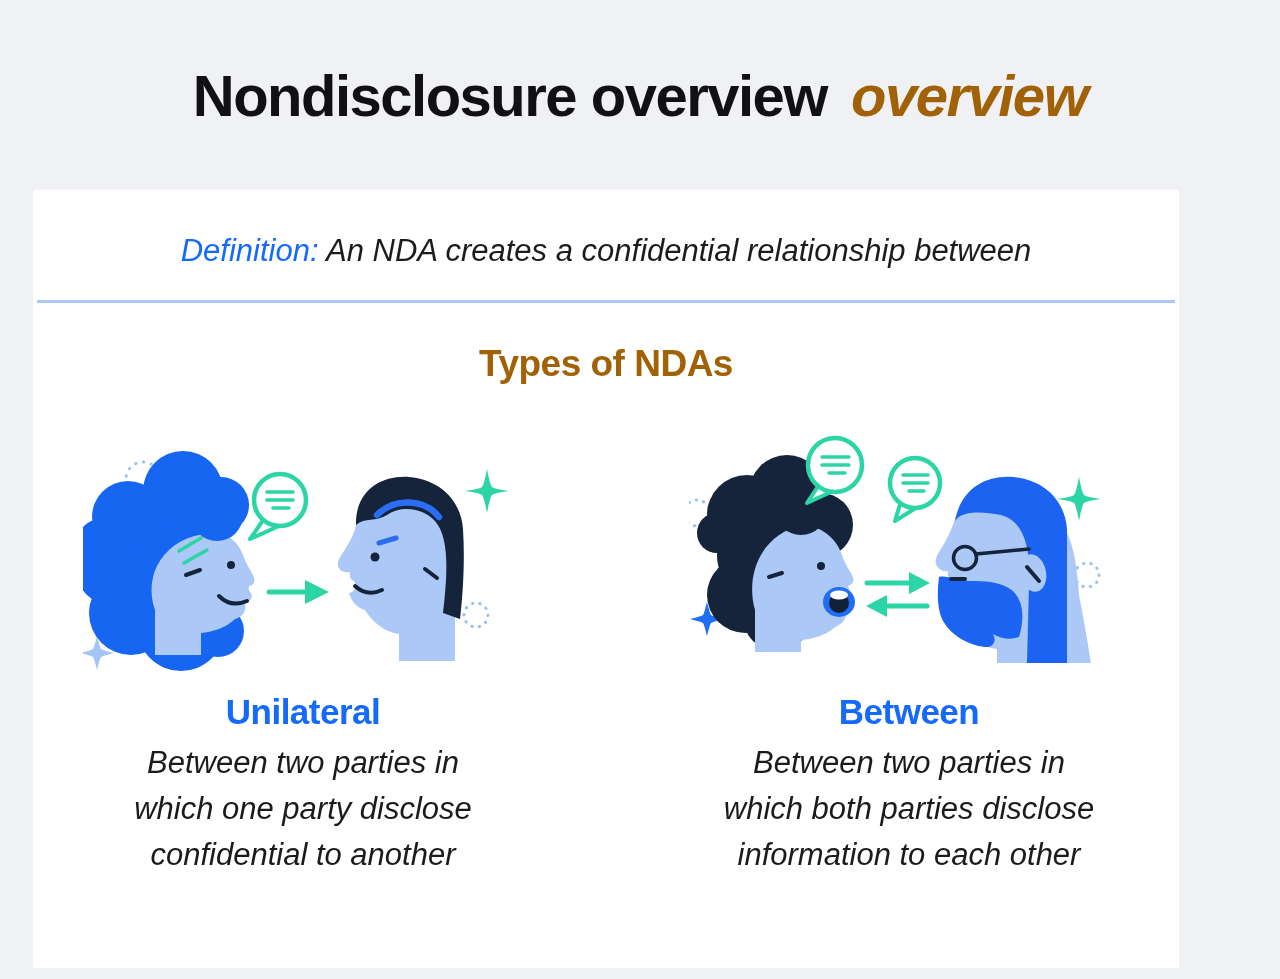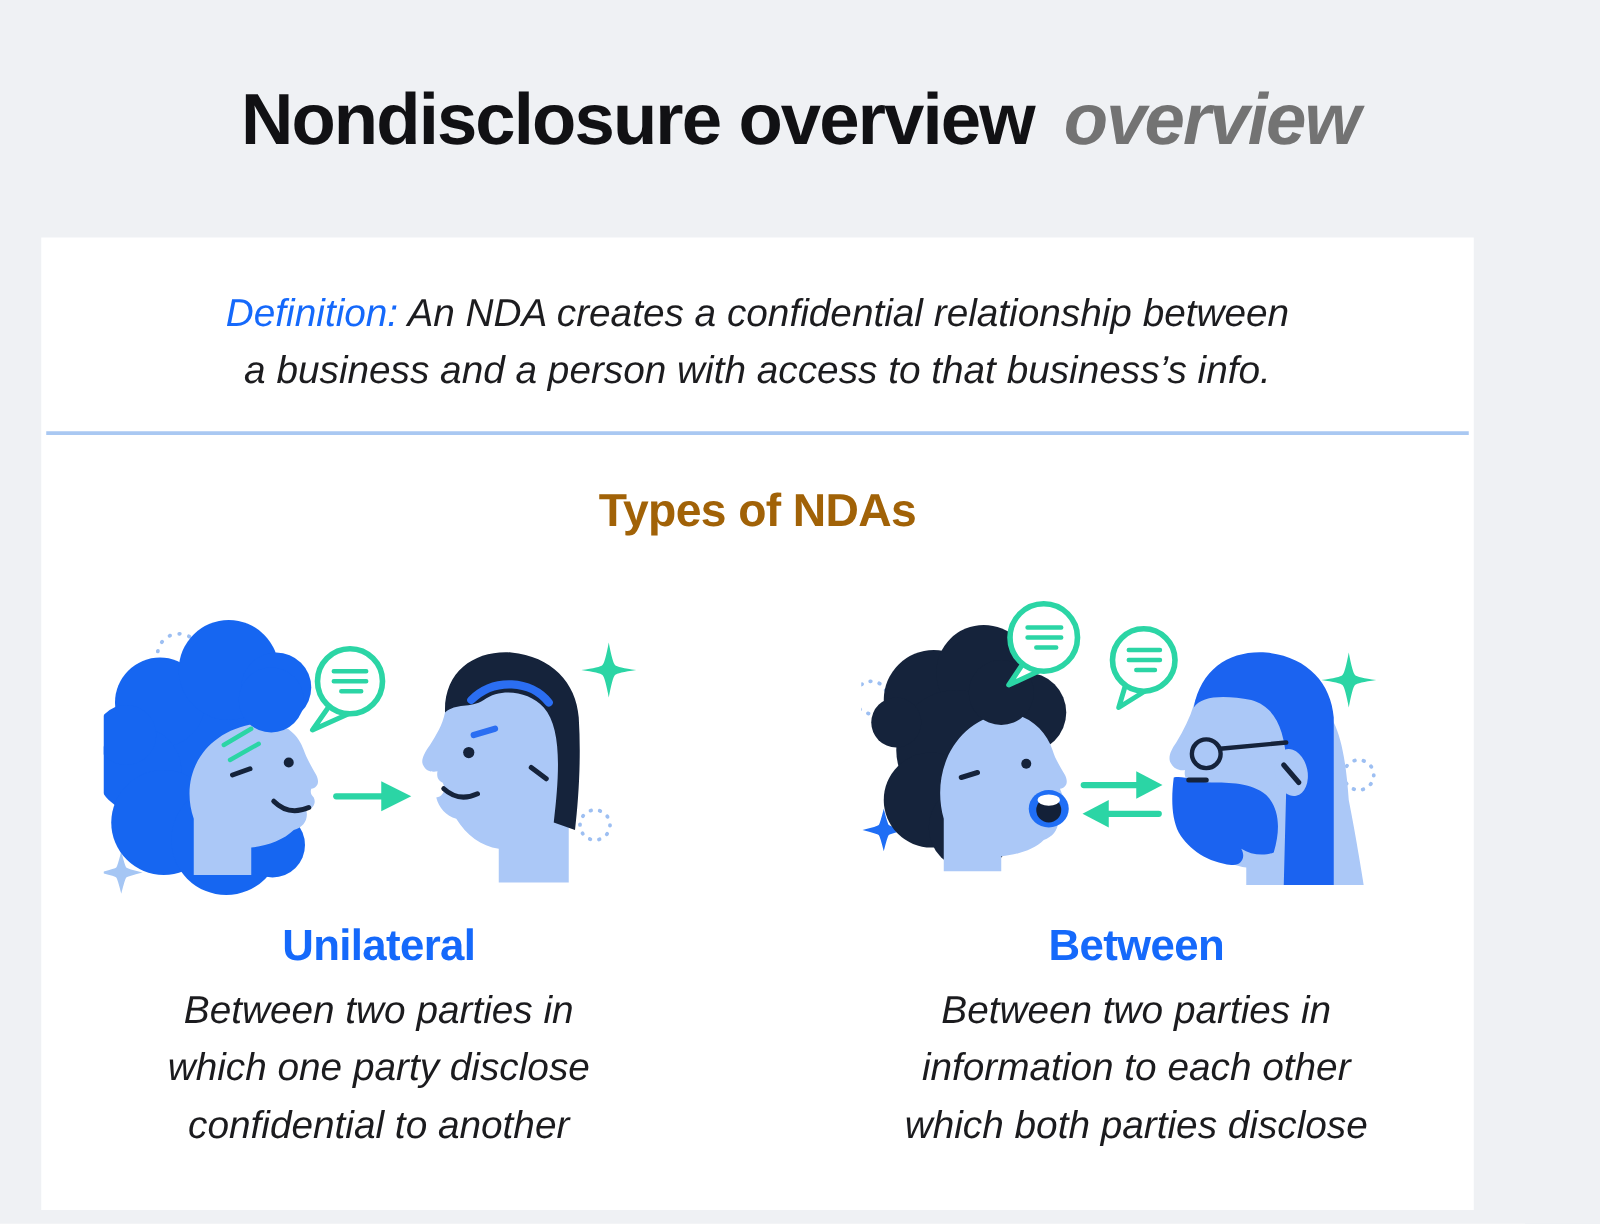--- a/index.html
+++ b/index.html
@@ -11,21 +11,21 @@
     overflow:hidden;
   }
   .header{
     height:190px;
     display:flex;align-items:center;justify-content:center;
   }
   .title{
     font-size:58px;font-weight:800;letter-spacing:-1.5px;color:#111114;
     white-space:nowrap;
   }
-  .title .accent{color:#737373;font-style:italic;margin-left:24px;text-align:right;}
+  .title .accent{color:#a16207;font-style:italic;margin-left:24px;text-align:right;}
   .card{
     margin-left:33px;
     width:1146px;height:778px;
     background:#FFFFFF;
     box-sizing:border-box;
   }
   .definition{
     padding-top:38px;
     text-align:center;
     font-style:italic;
@@ -69,21 +69,20 @@
 <div class="header">
   <div class="title"><span>Nondisclosure overview</span><span class="accent">overview</span>
   </div>
 </div>
 
 <div class="card">
 
   <div class="definition">
     <span class="def-label">Definition: </span>
     <span>An NDA creates a confidential relationship between</span><br>
-    <span>a business and a person with access to that business’s info.</span>
   </div>
 
   <div class="divider"></div>
 
   <div class="section-heading">Types of NDAs</div>
 
   <div class="types-row">
 
     <div class="type-col">
       <svg class="illus" viewBox="0 0 440 265" aria-hidden="true">
@@ -210,19 +209,19 @@
           <ellipse cx="344" cy="148" rx="13" ry="19" transform="rotate(-12 344 148)" fill="#ABC8F7"></ellipse>
           <path d="M338,142 L350,156" stroke="#15233B" stroke-width="4" stroke-linecap="round"></path>
           <circle cx="276" cy="133" r="11.5" fill="none" stroke="#15233B" stroke-width="3.5"></circle>
           <path d="M287,129 L340,124" stroke="#15233B" stroke-width="3.5" stroke-linecap="round"></path>
           <path d="M262,154 L276,154" stroke="#15233B" stroke-width="4" stroke-linecap="round"></path>
         </g>
       </svg>
       <div class="type-name">Between</div>
       <div class="type-desc">
         <div>Between two parties in</div>
+        <div>which both parties disclose</div>
         <div>information to each other</div>
-        <div>which both parties disclose</div>
       </div>
     </div>
 
   </div>
 </div>
 
 </body></html>

